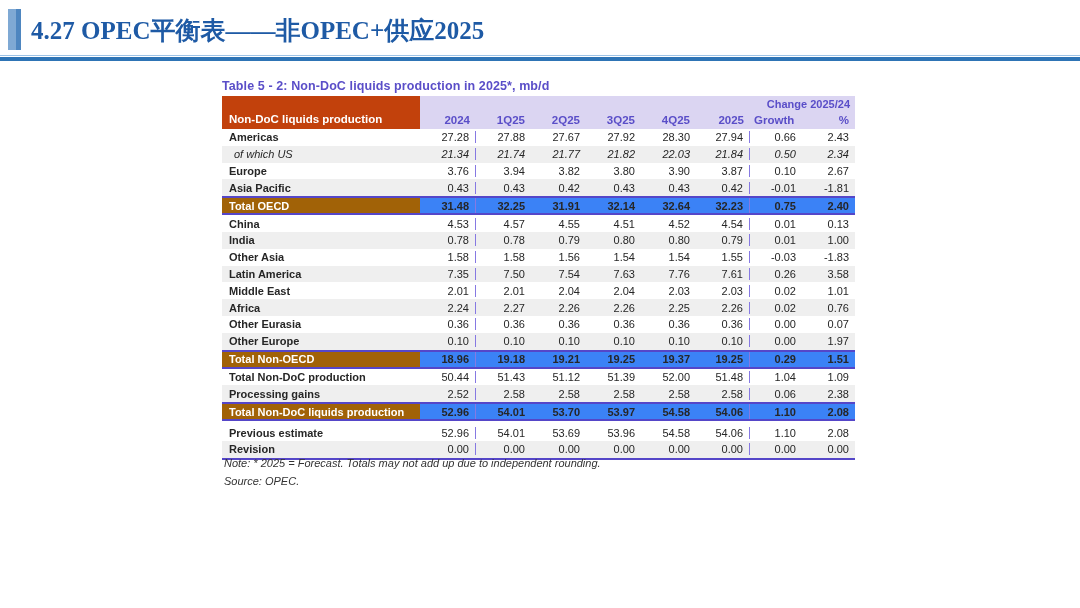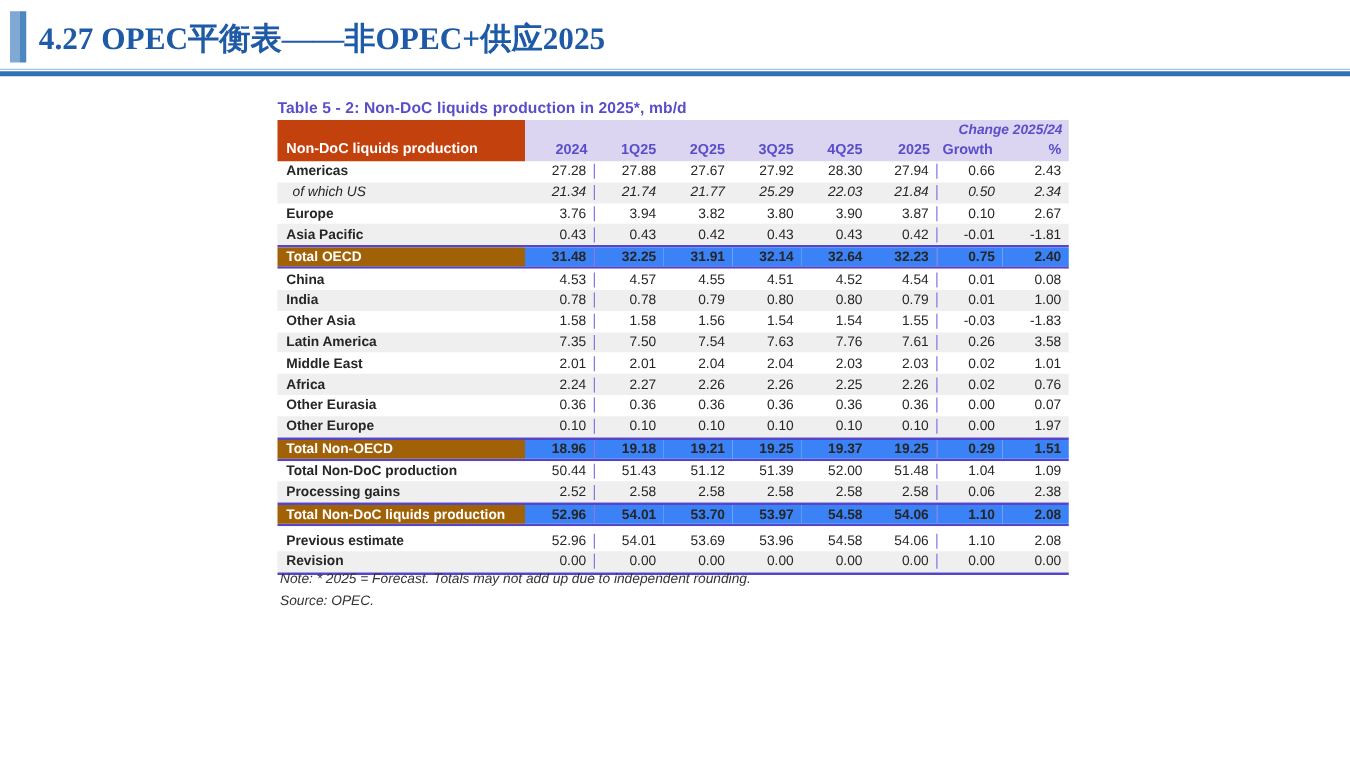--- a/index.html
+++ b/index.html
@@ -16,21 +16,21 @@
     border-top:1px solid #9DC3E6; border-bottom:4px solid #2E74B5; }
 
   
   .table-wrap { position:absolute; left:222px; top:79px; width:633px; }
   .table-title { font-size:12.5px; font-weight:bold; color:#5A4EC8; margin-bottom:3px; letter-spacing:0.1px; }
 
   .thead { display:flex; height:33px; }
   .thead-label { width:229px; background:#c2410c; color:#fff; font-weight:bold; font-size:11.5px;
     display:flex; align-items:flex-end; padding:0 0 4px 7px; }
   .thead-right { width:435px; background:#DBD5F2; color:#5A4EC8; }
-  .change-line { height:15px; text-align:right; font-size:11px; font-weight:bold; font-style:italic; padding:2px 5px 0 0; }
+  .change-line { height:15px; text-align:right; font-size:11px; font-weight:bold; padding:2px 5px 0 0; }
   .cols-line { display:flex; height:18px; align-items:flex-end; font-weight:bold; font-size:11.5px; }
   .hcell { text-align:right; padding:0 6px 3px 0; }
 
   .tbody { width:633px; }
   .trow { display:flex; height:16.8px; align-items:center; font-size:11px; color:#262626; background:#fff; }
   .trow.shade { background:#EFEFEF; }
   .c-label { width:198px; padding-left:7px; font-weight:bold; white-space:nowrap; overflow:hidden; }
   .c-val { text-align:right; padding-right:6px; }
   .w0{width:56px}.w1{width:55px}.w2{width:55px}.w3{width:55px}.w4{width:55px}.w5{width:54px}.w6{width:52px}.w7{width:53px}
   .vline { border-right:1px solid #8679E2; }
@@ -91,21 +91,21 @@
           <div class="c-val w4">28.30</div>
           <div class="c-val w5 vline">27.94</div>
           <div class="c-val w6">0.66</div>
           <div class="c-val w7">2.43</div>
         </div>
         <div class="trow us shade">
           <div class="c-label">of which US</div>
           <div class="c-val w0 vline">21.34</div>
           <div class="c-val w1">21.74</div>
           <div class="c-val w2">21.77</div>
-          <div class="c-val w3">25.29</div>
+          <div class="c-val w3">21.82</div>
           <div class="c-val w4">22.03</div>
           <div class="c-val w5 vline">21.84</div>
           <div class="c-val w6">0.50</div>
           <div class="c-val w7">2.34</div>
         </div>
         <div class="trow normal">
           <div class="c-label">Europe</div>
           <div class="c-val w0 vline">3.76</div>
           <div class="c-val w1">3.94</div>
           <div class="c-val w2">3.82</div>
@@ -139,21 +139,21 @@
         </div>
         <div class="trow normal">
           <div class="c-label">China</div>
           <div class="c-val w0 vline">4.53</div>
           <div class="c-val w1">4.57</div>
           <div class="c-val w2">4.55</div>
           <div class="c-val w3">4.51</div>
           <div class="c-val w4">4.52</div>
           <div class="c-val w5 vline">4.54</div>
           <div class="c-val w6">0.01</div>
-          <div class="c-val w7">0.08</div>
+          <div class="c-val w7">0.13</div>
         </div>
         <div class="trow normal shade">
           <div class="c-label">India</div>
           <div class="c-val w0 vline">0.78</div>
           <div class="c-val w1">0.78</div>
           <div class="c-val w2">0.79</div>
           <div class="c-val w3">0.80</div>
           <div class="c-val w4">0.80</div>
           <div class="c-val w5 vline">0.79</div>
           <div class="c-val w6">0.01</div>

